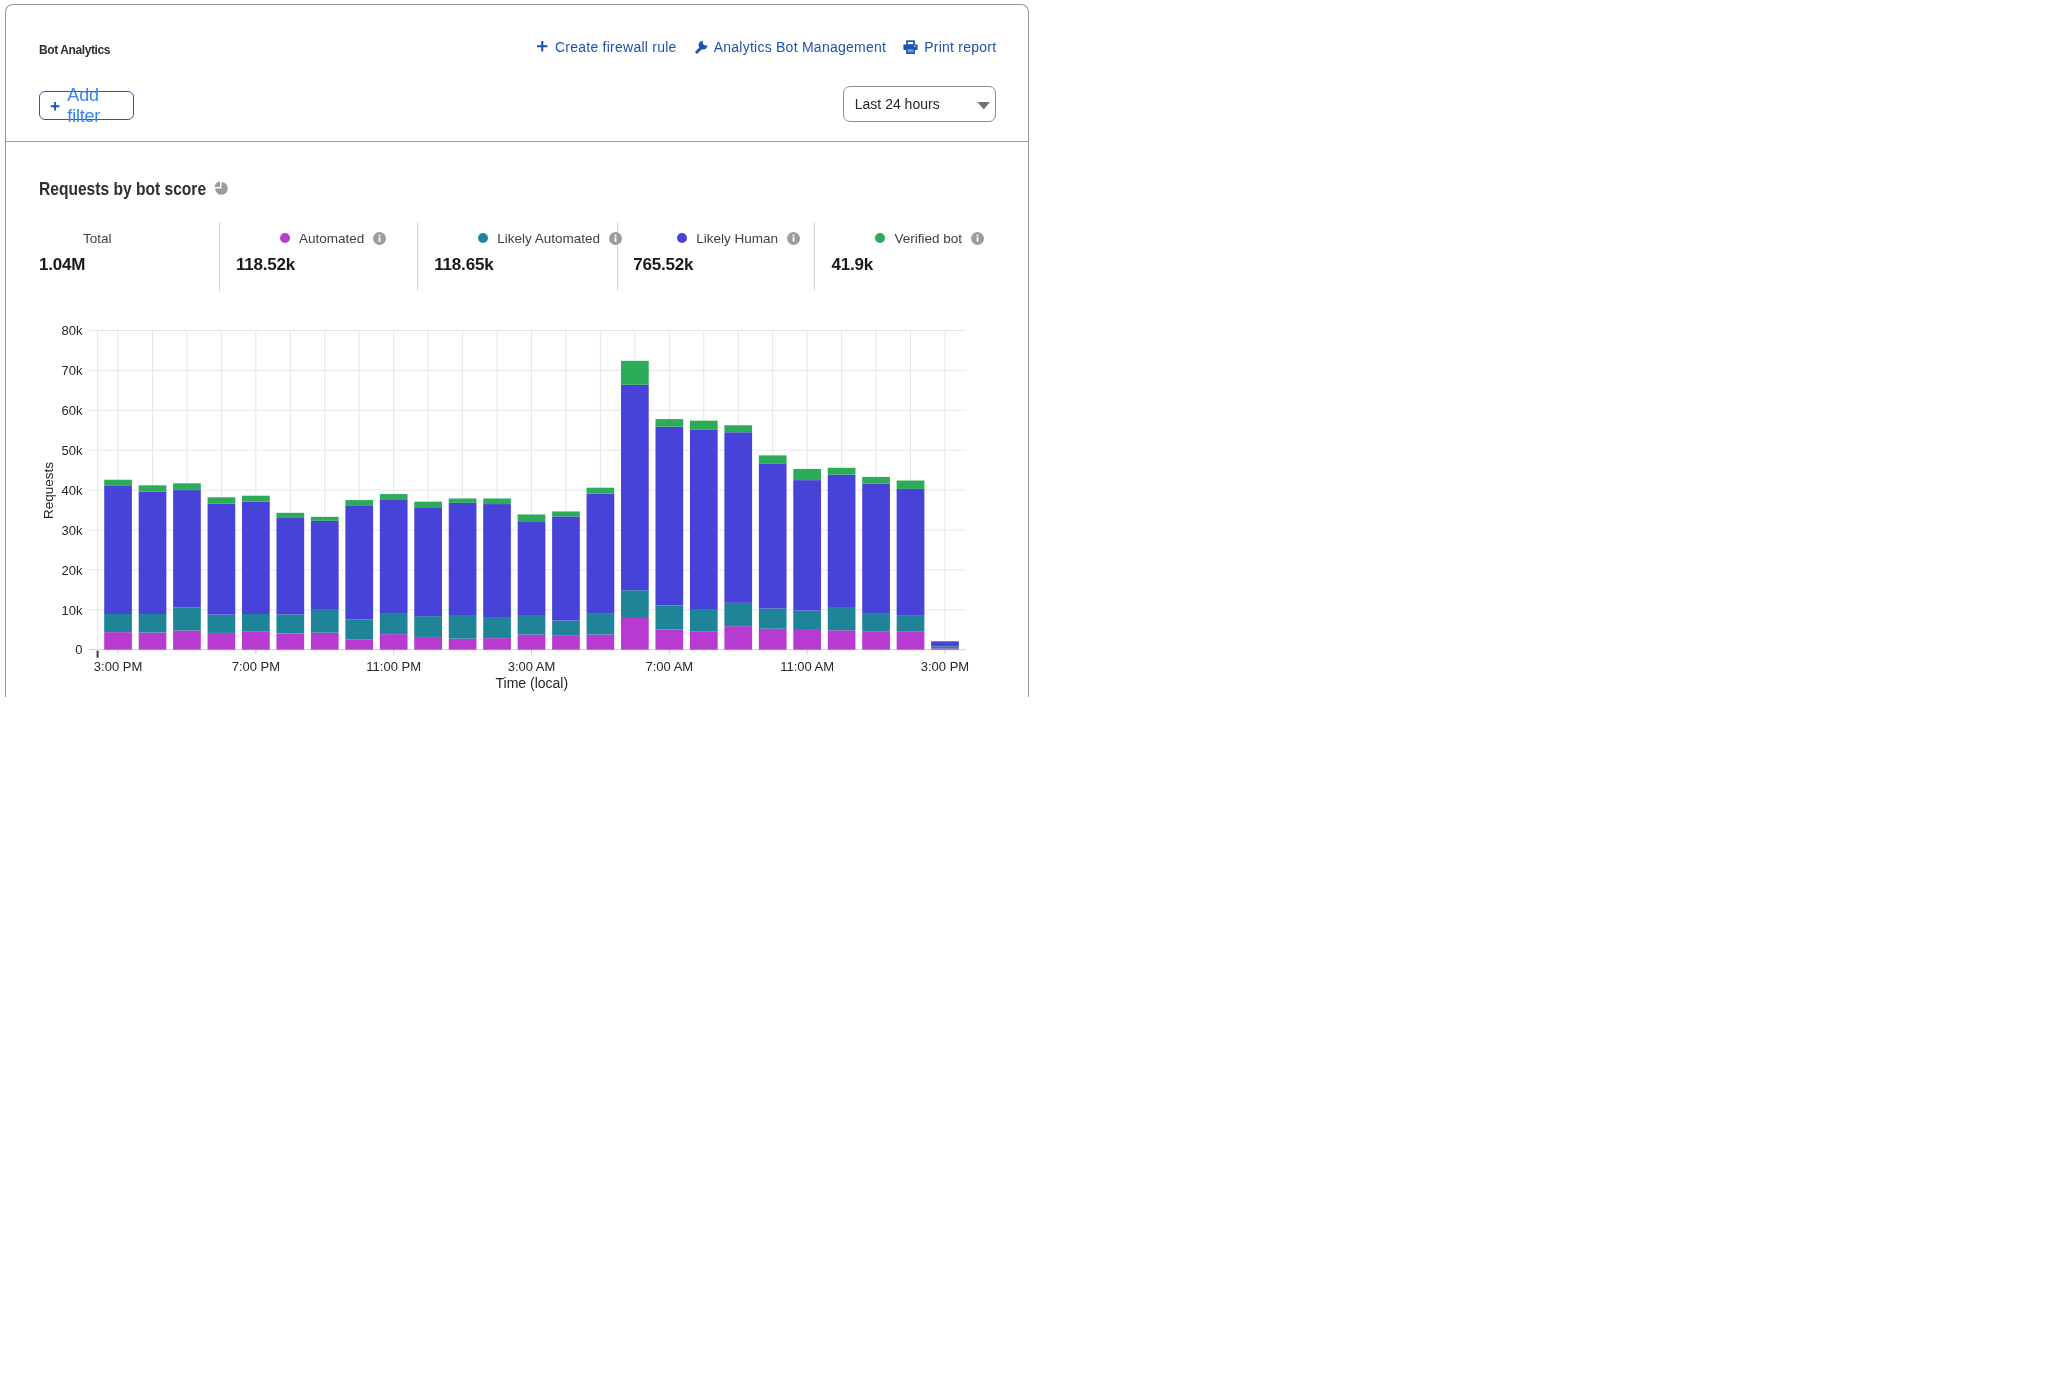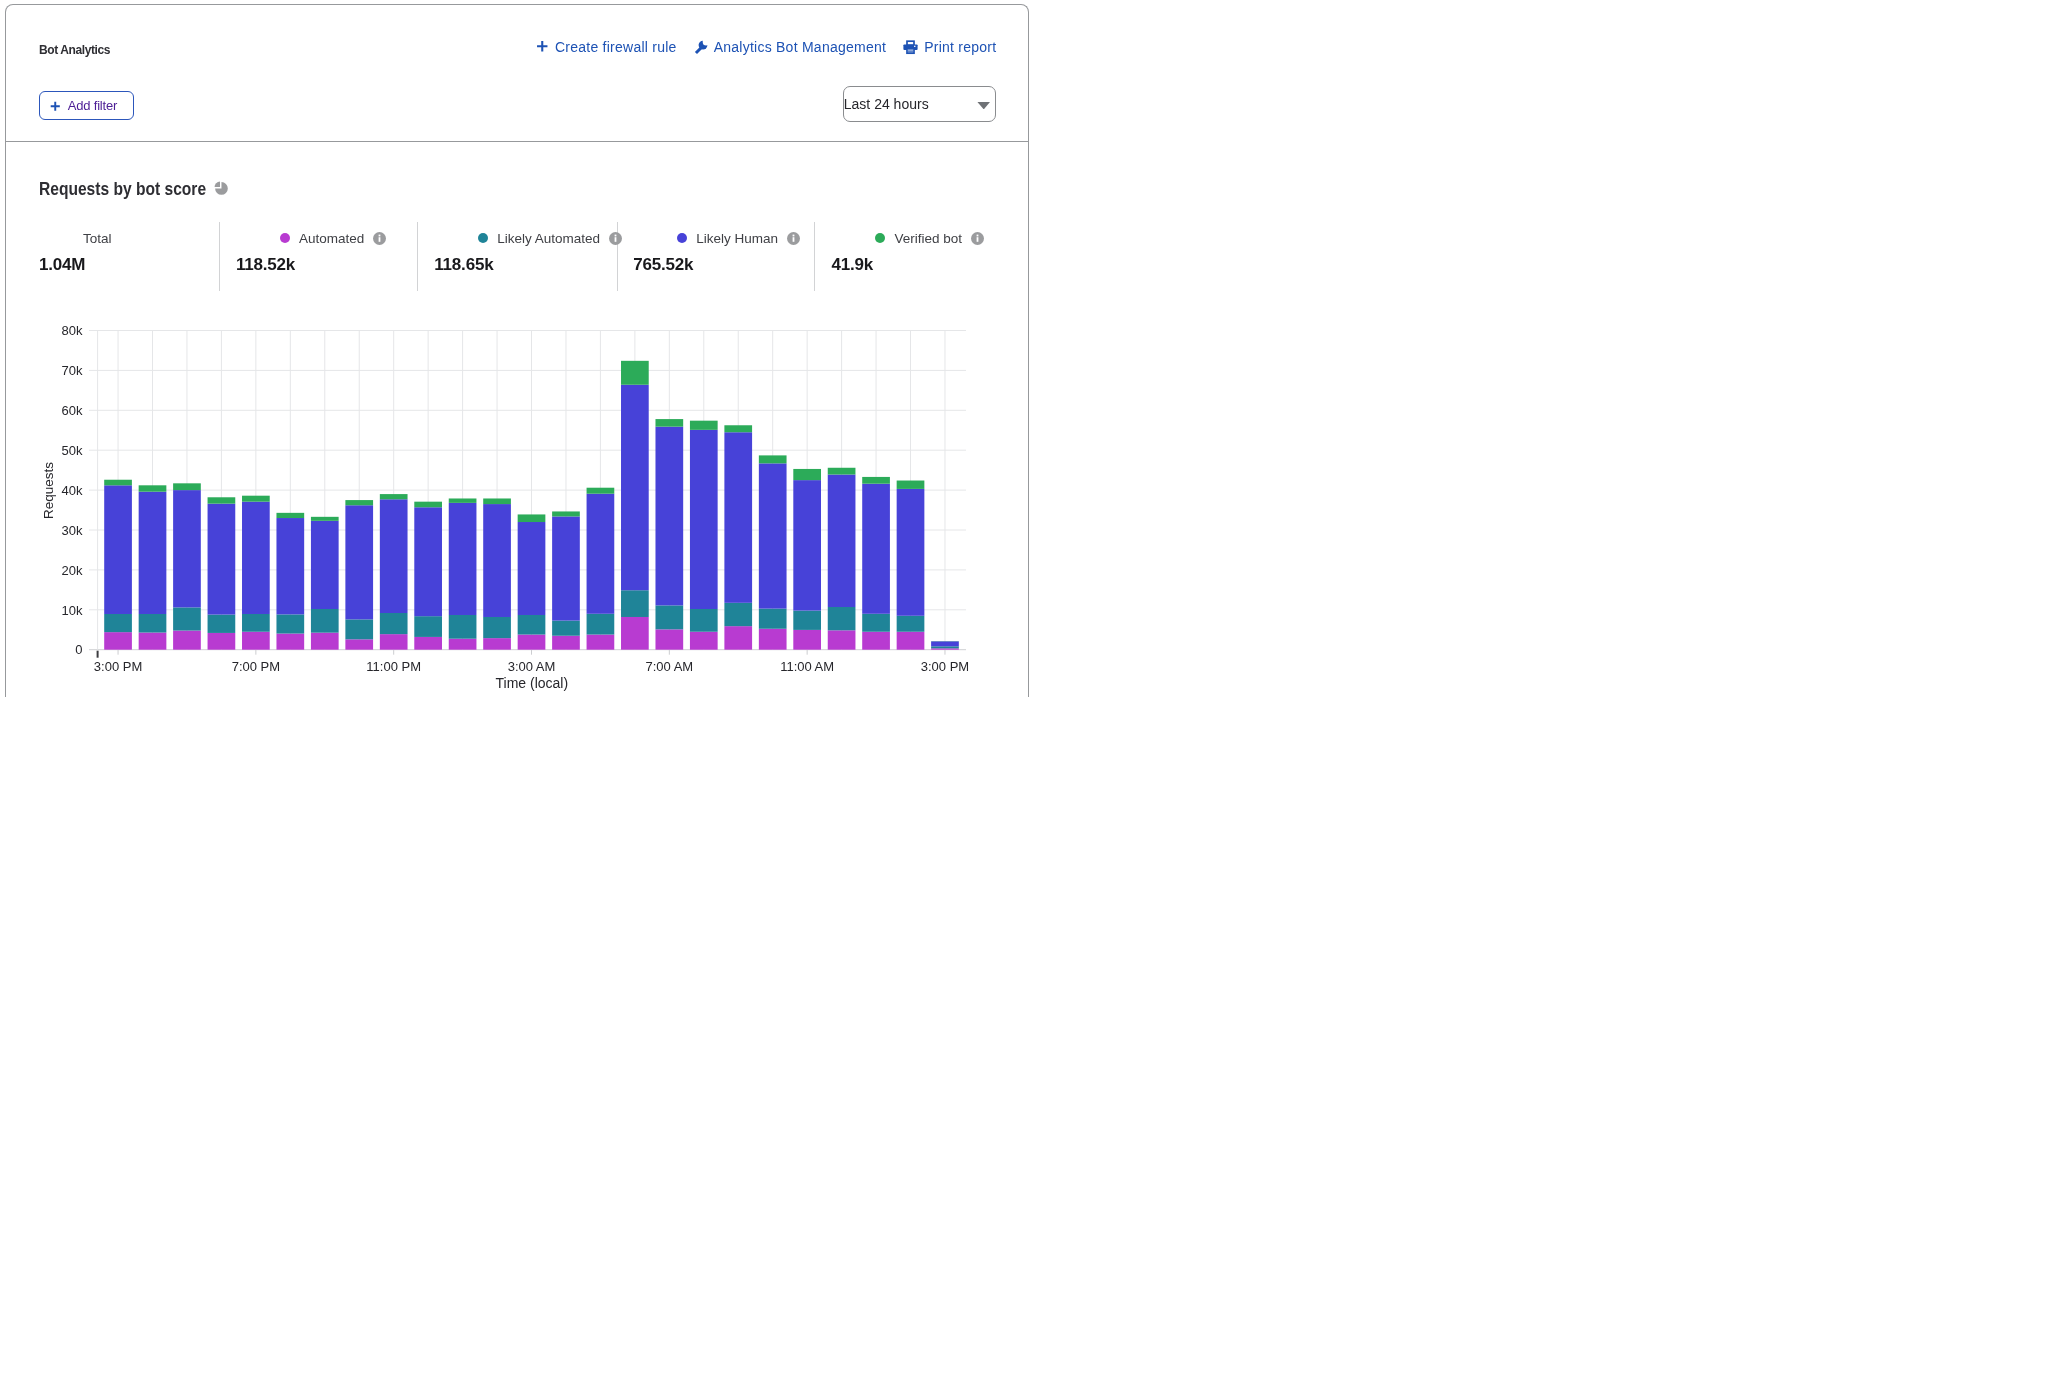--- a/index.html
+++ b/index.html
@@ -7,23 +7,23 @@
   body { position:relative; font-family:"Liberation Sans",sans-serif; color:#26262b; }
   .card { position:absolute; left:5px; top:4px; width:1024px; height:693px;
           border:1px solid #97999c; border-bottom:none; border-radius:8px 8px 0 0; }
   .divider { position:absolute; left:6px; top:141px; width:1022px; height:1px; background:#97999c; }
   .title { position:absolute; left:39px; top:39.5px; font-size:12px; font-weight:700; line-height:20px; color:#2e2e33; letter-spacing:-0.4px; }
   .links { position:absolute; right:38.6px; top:40px; display:flex; align-items:center; gap:17px;
            font-size:14px; letter-spacing:0.25px; color:#1d52b4; line-height:15px; white-space:nowrap; }
   .links .lk { display:flex; gap:6px; }
   .btn { position:absolute; left:38.8px; top:91.3px; width:95.6px; height:29px; border:1px solid #2c56bb;
          border-radius:6px; display:flex; align-items:center; gap:7px; padding-left:10.5px;
-         font-size:13px; letter-spacing:-0.2px; color:#4c1d95; }
+         font-size:18px; letter-spacing:-0.2px; color:#3b82f6; }
   .sel { position:absolute; left:842.8px; top:86.2px; width:153.6px; height:36px; border:1px solid #8a8c8f;
-         border-radius:7px; display:flex; align-items:center; font-size:14px; color:#26262b; }
+         border-radius:7px; display:flex; align-items:center; font-size:14px; color:#26262b; padding-left:11px; }
   .sel svg { position:absolute; right:5px; top:14.4px; }
   .h2 { position:absolute; left:39px; top:179.3px; font-size:19px; font-weight:700; line-height:19px; color:#2e2e33; transform:scaleX(0.82); transform-origin:left center; white-space:nowrap; }
   .pie { position:absolute; left:214px; top:181px; }
   .sep { position:absolute; top:222px; width:1px; height:69px; background:#d2d3d5; }
   .leg { position:absolute; top:231.5px; display:flex; align-items:center; height:13px; font-size:13.5px; color:#3f4045;margin-left:44px; }
   .leg .dot { width:10px; height:10px; border-radius:50%; margin-right:9px; }
   .leg .ll { margin-right:9px; line-height:13px; }
   .val { position:absolute; top:252px; font-size:17px; font-weight:700; line-height:25px; color:#19191c; letter-spacing:-0.2px; }
 </style>
 </head>

